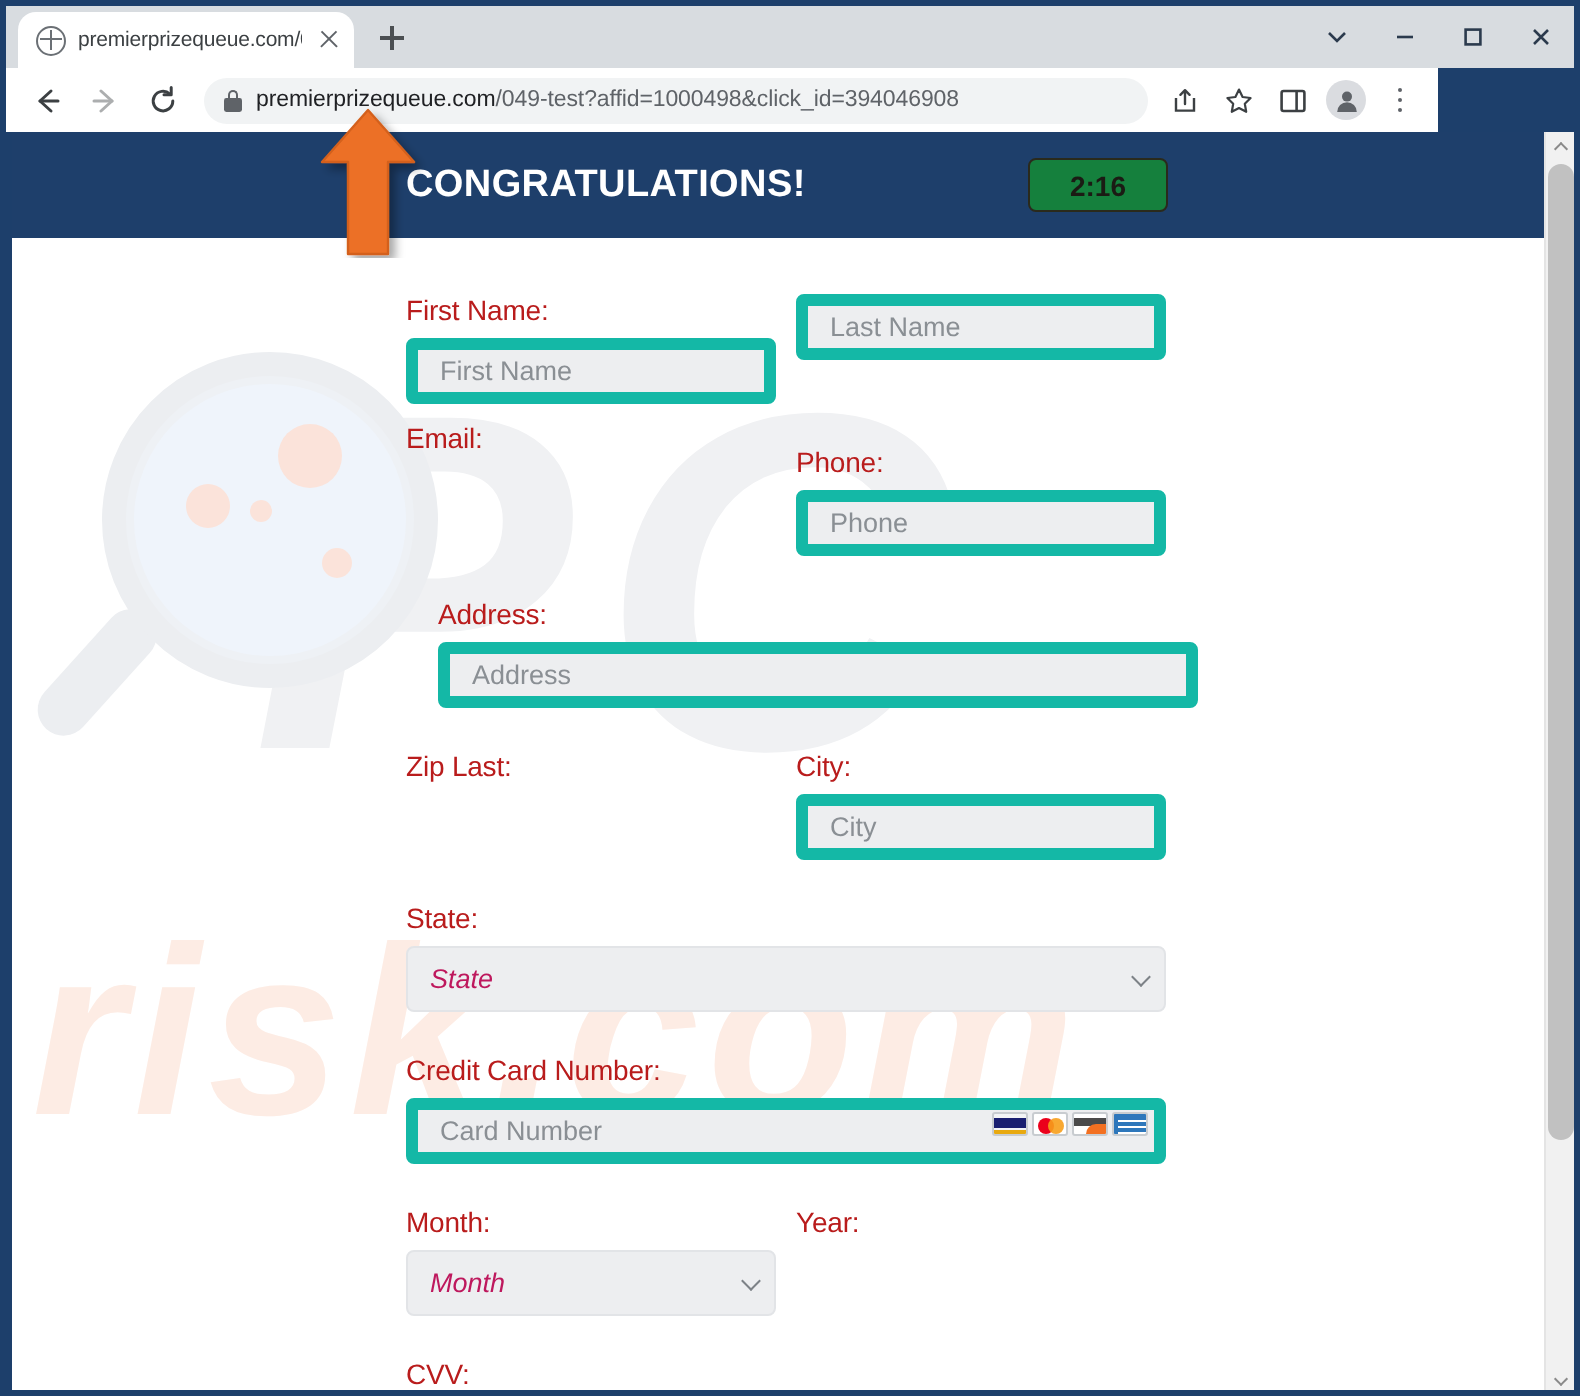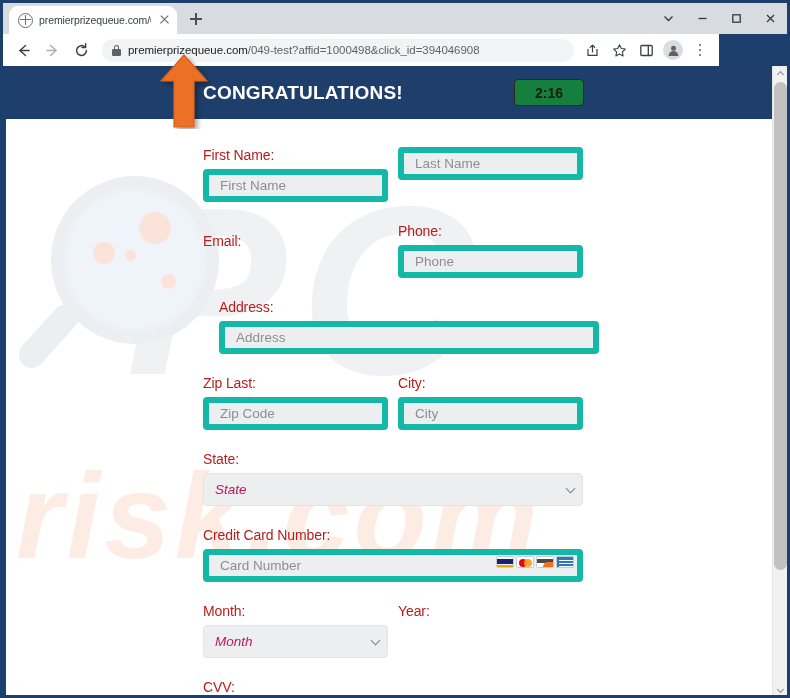--- a/index.html
+++ b/index.html
@@ -632,36 +632,35 @@
       <div class="form-area">
 
         <div class="fgroup" style="left:197px; top:28px; width:185px;">
           <label class="flabel">First Name:</label>
           <input class="finput" placeholder="First Name" style="">
         </div>
         <div class="fgroup" style="left:392px; top:28px; width:185px;">
           <input class="finput" placeholder="Last Name" style="">
         </div>
 
-        <div class="fgroup" style="left:197px; top:114px; width:185px;">
+        <div class="fgroup" style="left:197px; top:92px; width:185px;">
           <label class="flabel">Email:</label>
         </div>
         <div class="fgroup" style="left:392px; top:104px; width:185px;">
           <label class="flabel">Phone:</label>
           <input class="finput" placeholder="Phone" style="">
         </div>
 
         <div class="fgroup" style="left:197px; top:180px; width:380px;margin-left:16px;">
           <label class="flabel">Address:</label>
           <input class="finput" placeholder="Address" style="">
         </div>
 
         <div class="fgroup" style="left:197px; top:256px; width:185px;">
           <label class="flabel">Zip Last:</label>
-          <input class="finput" placeholder="Zip Code" style="">
         </div>
         <div class="fgroup" style="left:392px; top:256px; width:185px;">
           <label class="flabel">City:</label>
           <input class="finput" placeholder="City" style="">
         </div>
 
         <div class="fgroup" style="left:197px; top:332px; width:380px;">
           <label class="flabel">State:</label>
           <div class="fselect-wrap">
             <select class="fselect">

